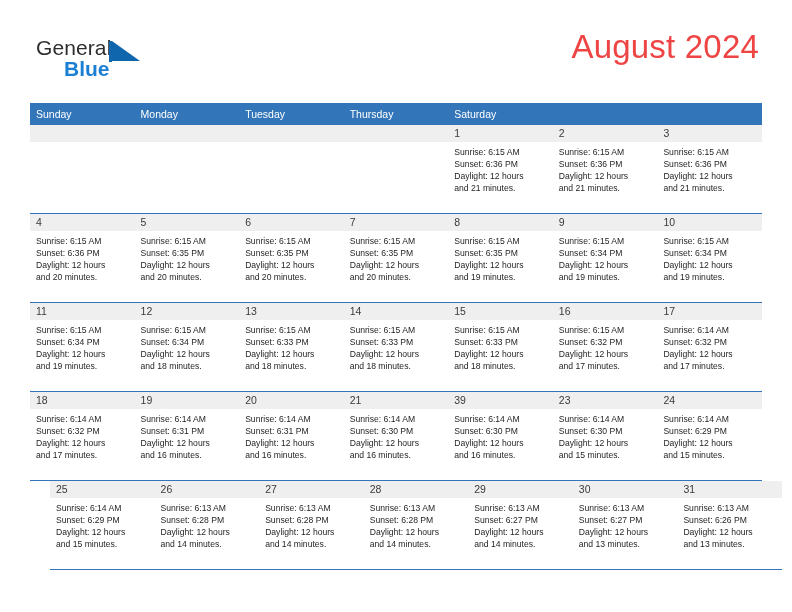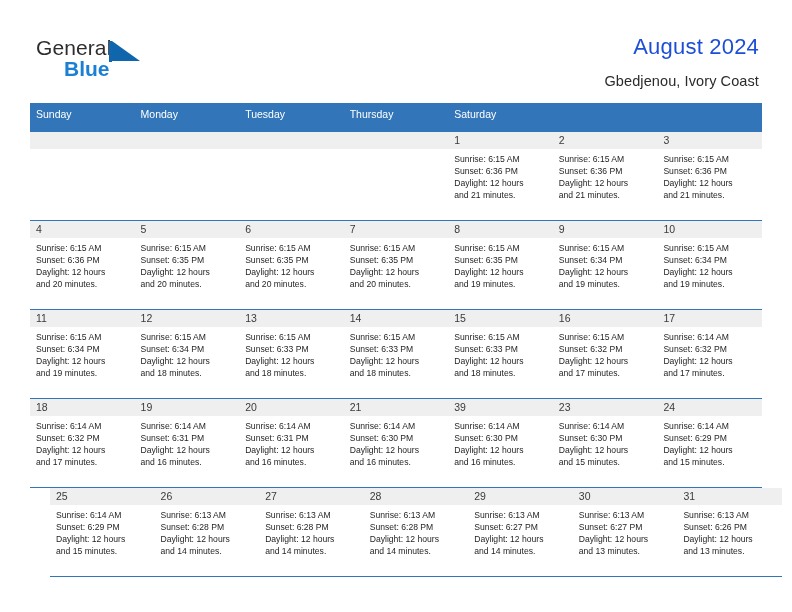--- a/index.html
+++ b/index.html
@@ -57,23 +57,23 @@
     font-weight: 700;
   }
 
   .title-block {
     position: absolute;
     right: 33px;
     top: 30px;
     text-align: right;
   }
   .cal-title {
-    font-size: 22px;
+    font-size: 33px;
     font-weight: 400;
-    color: #1d4ed8;
+    color: #ef4444;
     line-height: 34px;
     letter-spacing: 0.2px;
   }
   .cal-subtitle {
     font-size: 14.5px;
     font-weight: 400;
     color: #2b2b2b;
     line-height: 22px;
     margin-top: 6px;
     letter-spacing: 0.1px;
@@ -82,21 +82,21 @@
   
   .cal {
     position: absolute;
     left: 30px;
     top: 103px;
     width: 732px;
   }
   .cal-head {
     display: flex;
     width: 732px;
-    height: 29px;
+    height: 22px;
     background: #3275b8;
   }
   .cal-head .hc {
     width: 104.57px;
     flex: 0 0 104.57px;
     color: #ffffff;
     font-size: 10.5px;
     line-height: 22px;
     padding-left: 6px;
     white-space: nowrap;
@@ -148,21 +148,20 @@
       <span class="logo-general">General</span>
       <svg class="logo-flag" viewBox="0 0 31 21">
         <rect x="0" y="0" width="3" height="21" fill="#1166ad"></rect>
         <polygon points="3,0 31,20 3,20" fill="#1066ad"></polygon>
       </svg>
       <span class="logo-blue">Blue</span>
     </div>
 
     <div class="title-block">
       <div class="cal-title">August 2024</div>
-      <div class="cal-subtitle">Gbedjenou, Ivory Coast</div>
     </div>
 
   </div>
 
   <div class="cal">
 
     <div class="cal-head">
       <div class="hc">Sunday</div>
       <div class="hc">Monday</div>
       <div class="hc">Tuesday</div>

